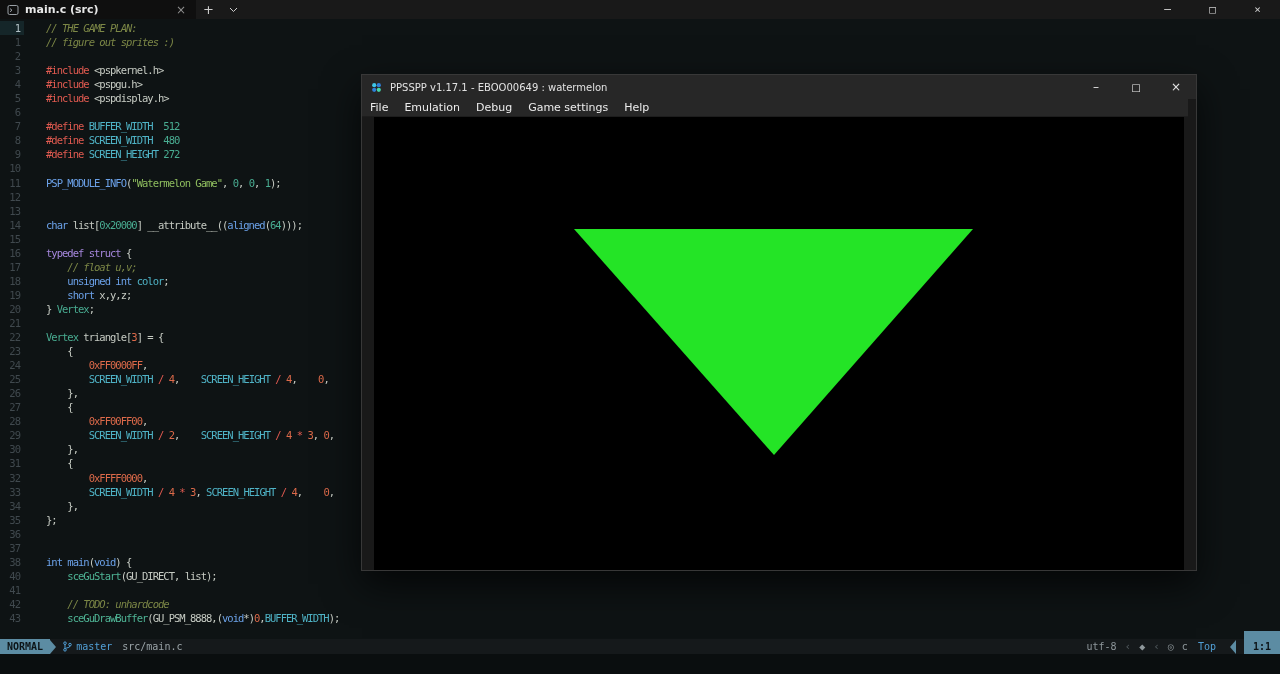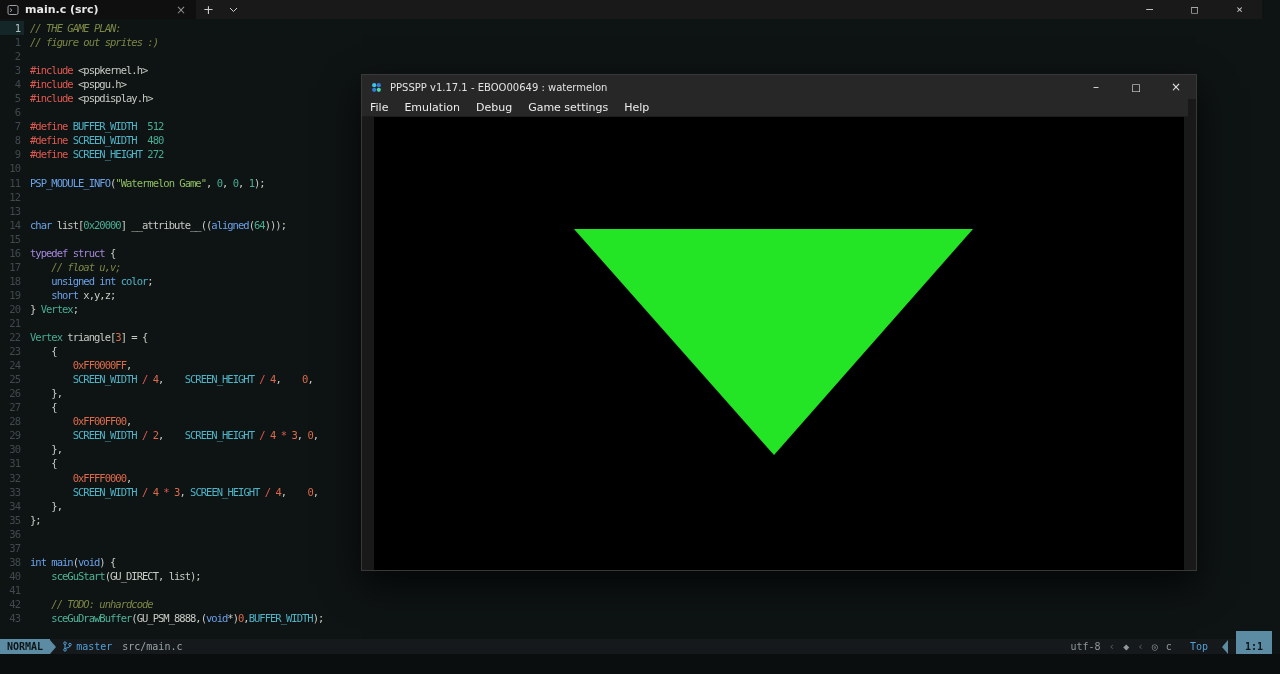--- a/index.html
+++ b/index.html
@@ -2,59 +2,59 @@
 <html><head>
 <meta charset="utf-8">
 <style>
   * { margin:0; padding:0; box-sizing:border-box; }
   html,body { width:1280px; height:674px; background:#000; overflow:hidden; }
   body { position:relative; font-family:"DejaVu Sans", sans-serif; }
 
   
   .terminal { position:absolute; inset:0; background:#0e1314; }
 
-  .tabbar { position:absolute; top:0; left:0; right:18px; height:19px; background:#191919; display:flex; align-items:stretch; }
+  .tabbar { position:absolute; top:0; left:0; right:0; height:19px; background:#191919; display:flex; align-items:stretch; }
   .tab { width:196px; background:#0f0f0f; display:flex; align-items:center; gap:6px; padding:0 7px; }
   .tab-icon { display:flex; align-items:center; }
   .tab-title { font-size:11px; font-weight:600; color:#e8e8e8; flex:1; white-space:nowrap; overflow:hidden; }
   .tab-close { color:#8f8f8f; font-size:12px; padding:0 3px; cursor:default; }
   .tbtn { width:25px; display:flex; align-items:center; justify-content:center; color:#cdcdcd; font-size:13px; }
   .tab-spacer { flex:1; }
   .wc { width:45px; display:flex; align-items:center; justify-content:center; color:#cfcfcf; font-size:11px; font-family:"DejaVu Sans Mono", monospace; }
 
   
   .editor { position:absolute; top:19px; left:0; width:100%; height:620px; overflow:hidden;
             font-family:"DejaVu Sans Mono", monospace; font-size:10.5px; letter-spacing:-0.99px;
             padding-top:2px; }
   .row { display:flex; height:14.05px; line-height:14.05px; white-space:pre; }
   .gutter { flex:none; width:24px; text-align:right; padding-right:4px; color:#40494e; }
   .row.cursor .gutter { background:#152629; color:#b2c1c6; }
-  .code { white-space:pre; padding-left:6px; color:#c6cbc3; }
+  .code { white-space:pre; padding-left:22px; color:#c6cbc3; }
   .tk-c { color:#7c8746; font-style:italic; }
   .tk-k { color:#e05a50; }
   .tk-m { color:#4fb3c6; }
   .tk-n { color:#49ad92; }
   .tk-x { color:#dd6a4a; }
   .tk-s { color:#8fbe5f; }
   .tk-b { color:#6ba1e8; }
   .tk-p { color:#a687dd; }
   .tk-f { color:#4fb596; }
   .tk-d { color:#c6cbc3; }
 
   
-  .statusline { position:absolute; top:639px; left:0; right:8px; height:15px; background:#15191b;
+  .statusline { position:absolute; top:639px; left:0; right:0; height:15px; background:#15191b;
                 display:flex; align-items:center; font-family:"DejaVu Sans Mono", monospace; font-size:10px; color:#8e979b; }
   .mode-badge { background:#5c8ca3; color:#0d1417; font-weight:bold; height:100%; display:flex; align-items:center; padding:0 7px; }
   .mode-arrow { width:0; height:0; border-top:7.5px solid transparent; border-bottom:7.5px solid transparent; border-left:6px solid #5c8ca3; margin-right:7px; }
   .branch-icon { display:flex; align-items:center; margin-right:4px; }
   .branch-name { color:#519fd6; margin-right:10px; }
   .file-path { color:#9aa3a7; }
   .sl-right { margin-left:auto; display:flex; align-items:center; gap:8px; }
   .sl-sep { color:#555e62; font-size:11px; }
-  .sl-pos { color:#519fd6; margin-left:10px; margin-right:6px; }
+  .sl-pos { color:#519fd6; margin-left:2px; margin-right:6px; }
   .pos-arrow { width:0; height:0; border-top:7.5px solid transparent; border-bottom:7.5px solid transparent; border-right:6px solid #5c8ca3; }
   .pos-badge { background:#5c8ca3; color:#0d1417; font-weight:bold; height:32px; display:flex; align-items:center; padding:0 9px; }
 
   .cmdline { position:absolute; top:654px; left:0; right:0; bottom:0; background:#0a0e0f; }
 
   
   .pp-window { position:absolute; left:362px; top:75px; width:834px; height:495px; background:#191919;
                box-shadow:0 0 0 1px #383838, 0 14px 36px rgba(0,0,0,0.7); }
   .pp-titlebar { position:absolute; top:0; left:0; right:0; height:24px; background:#272727; display:flex; align-items:center; padding-left:8px; gap:7px; }
   .pp-title { font-size:10px; color:#e2e2e2; white-space:nowrap; }

